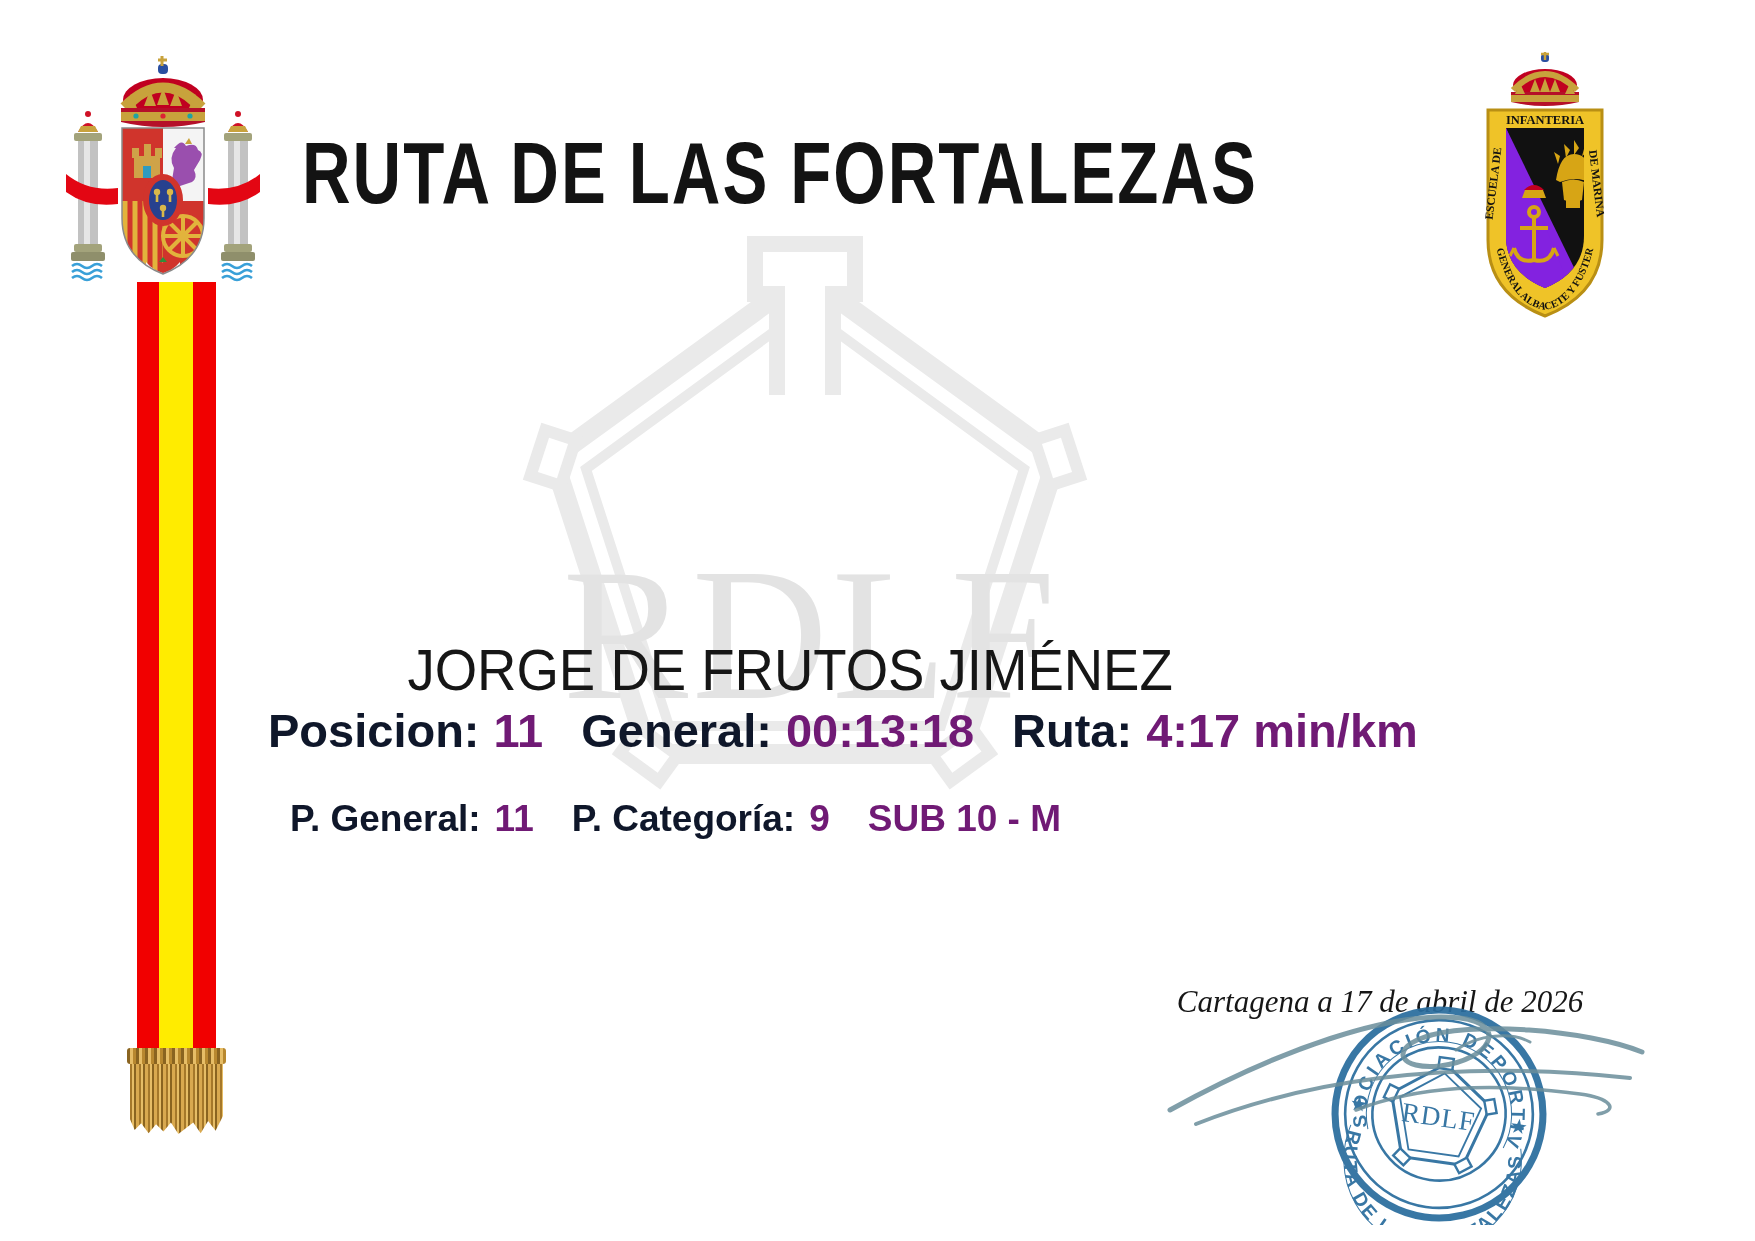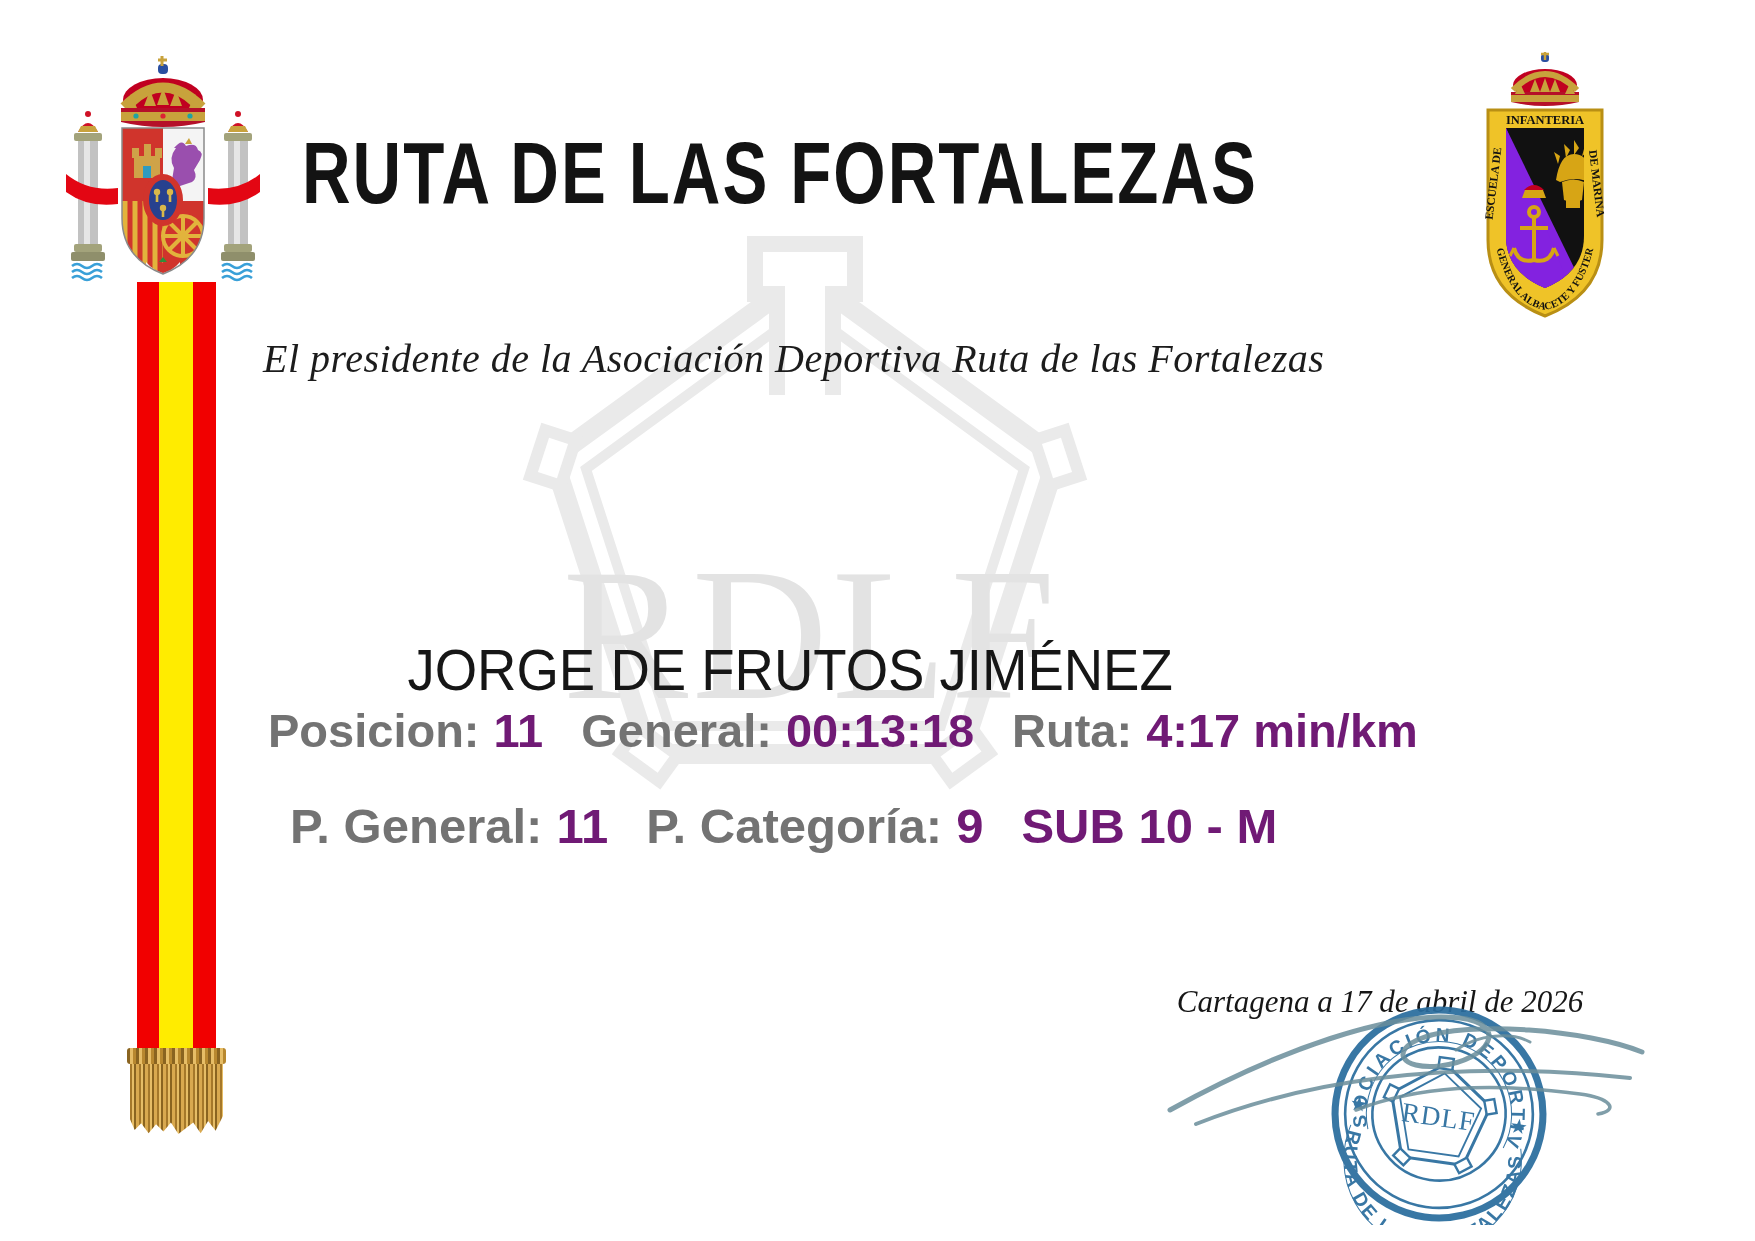--- a/index.html
+++ b/index.html
@@ -29,22 +29,22 @@
   }
   
   .recipient{
     left:255px;top:636px;width:1070px;text-align:center;z-index:3;
     font-size:58px;color:#161616;white-space:nowrap;
   }
   .recipient .inner{display:inline-block;transform:scaleX(0.94);transform-origin:center;}
 
   
   .stats1{left:268px;top:703px;z-index:3;font-size:47px;white-space:nowrap;}
-  .stats2{left:290px;top:798px;z-index:3;font-size:49px;white-space:nowrap;}
-  .lbl{font-weight:700;color:#737373;}
+  .stats2{left:290px;top:798px;z-index:3;font-size:37px;white-space:nowrap;}
+  .lbl{font-weight:700;color:#0f172a;}
   .val{font-weight:700;color:#701a75;}
   .gap-s{display:inline-block;width:14px;}
   .gap-m{display:inline-block;width:38px;}
 
   
   .coat{left:58px;top:56px;z-index:2;}
   .banner{
     left:137px;top:282px;width:79px;height:770px;z-index:1;
     background:linear-gradient(90deg,#f10000 0 22px,#ffec00 22px 56px,#f10000 56px 79px);
   }
@@ -253,21 +253,20 @@
     <text x="123" y="132" text-anchor="middle" font-size="11.5" font-weight="bold" font-family="'Liberation Serif',serif" fill="#111" transform="rotate(83 123 132)">DE MARINA</text>
     <path id="embottom" d="M 24 186 Q 38 252 75 258 Q 112 252 126 186" fill="none"></path>
     <text font-size="10.5" font-weight="bold" font-family="'Liberation Serif',serif" fill="#111">
       <textPath href="#embottom" startOffset="50%" text-anchor="middle">GENERAL ALBACETE Y FUSTER</textPath>
     </text>
   </svg>
 
   <div class="abs title">RUTA DE LAS FORTALEZAS</div>
 
   <div class="abs bodytext script">
-    <div>El presidente de la Asociación Deportiva Ruta de las Fortalezas</div>
   </div>
 
   <div class="abs recipient">
     <span class="inner">JORGE DE FRUTOS JIMÉNEZ</span>
   </div>
 
   <div class="abs stats1">
     <span class="lbl">Posicion:</span><span class="gap-s"></span><span class="val">11</span><span class="gap-m"></span><span class="lbl">General:</span><span class="gap-s"></span><span class="val">00:13:18</span><span class="gap-m"></span><span class="lbl">Ruta:</span><span class="gap-s"></span><span class="val">4:17 min/km</span>
   </div>
 

